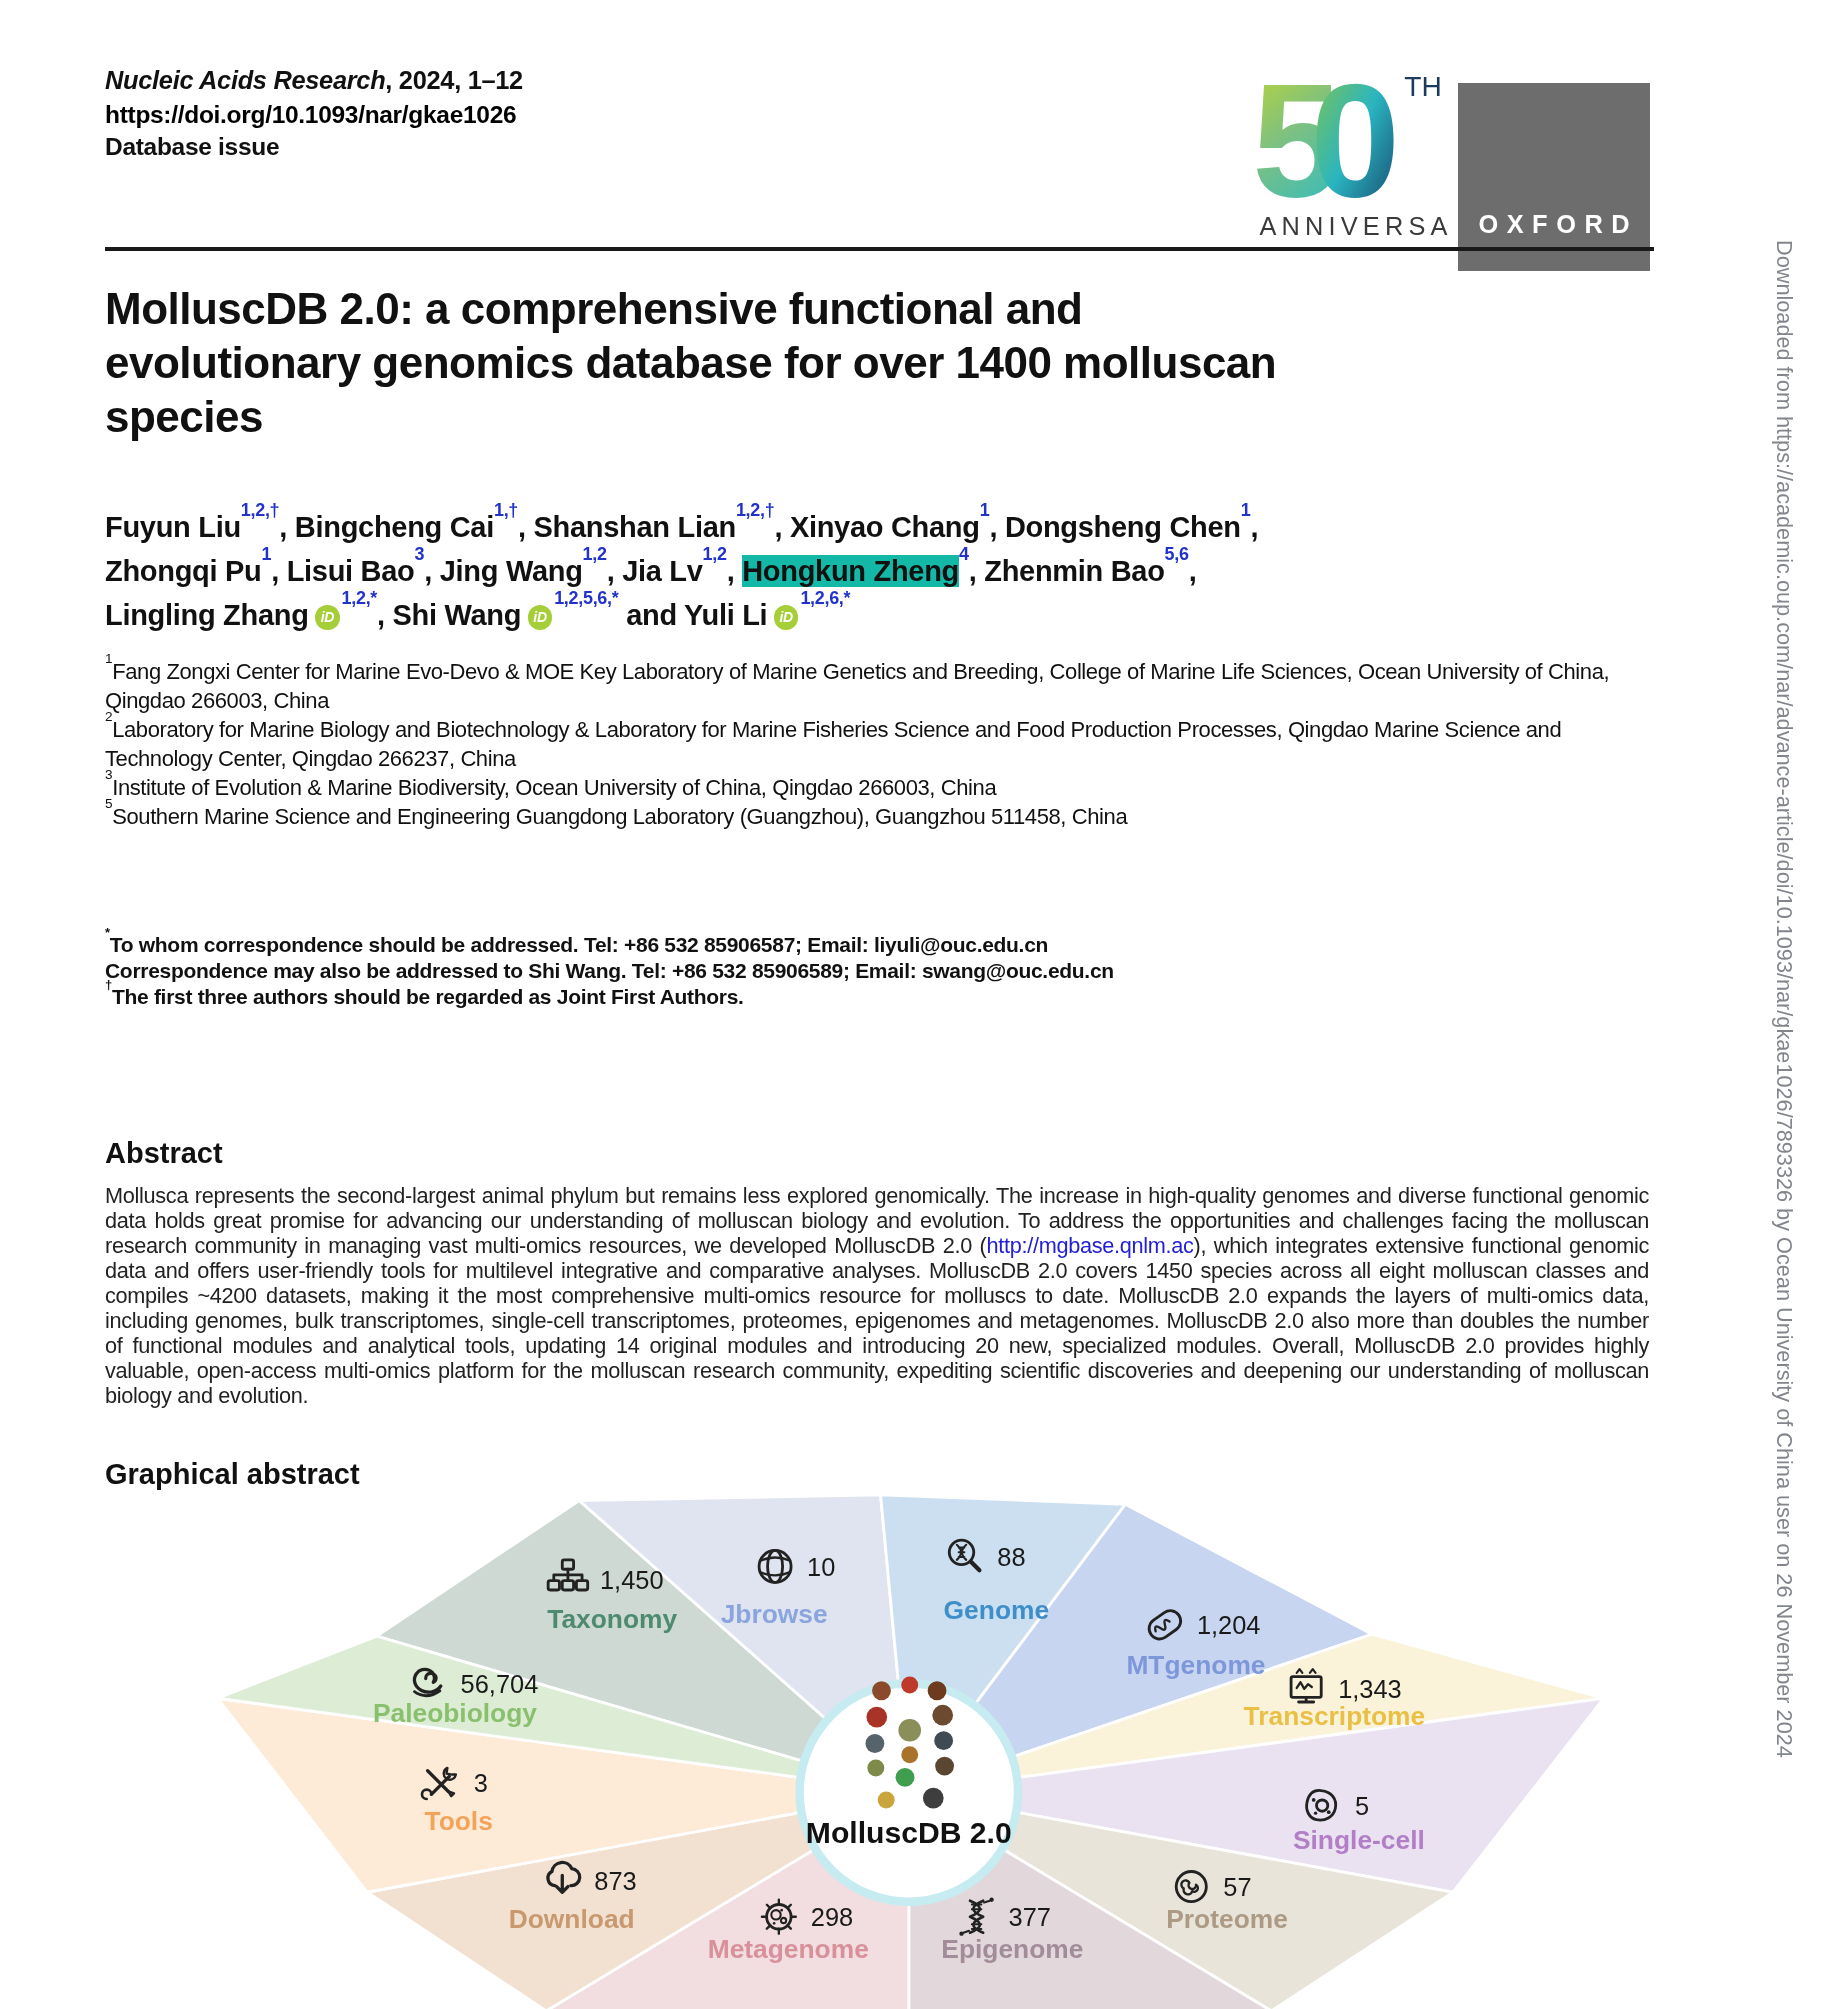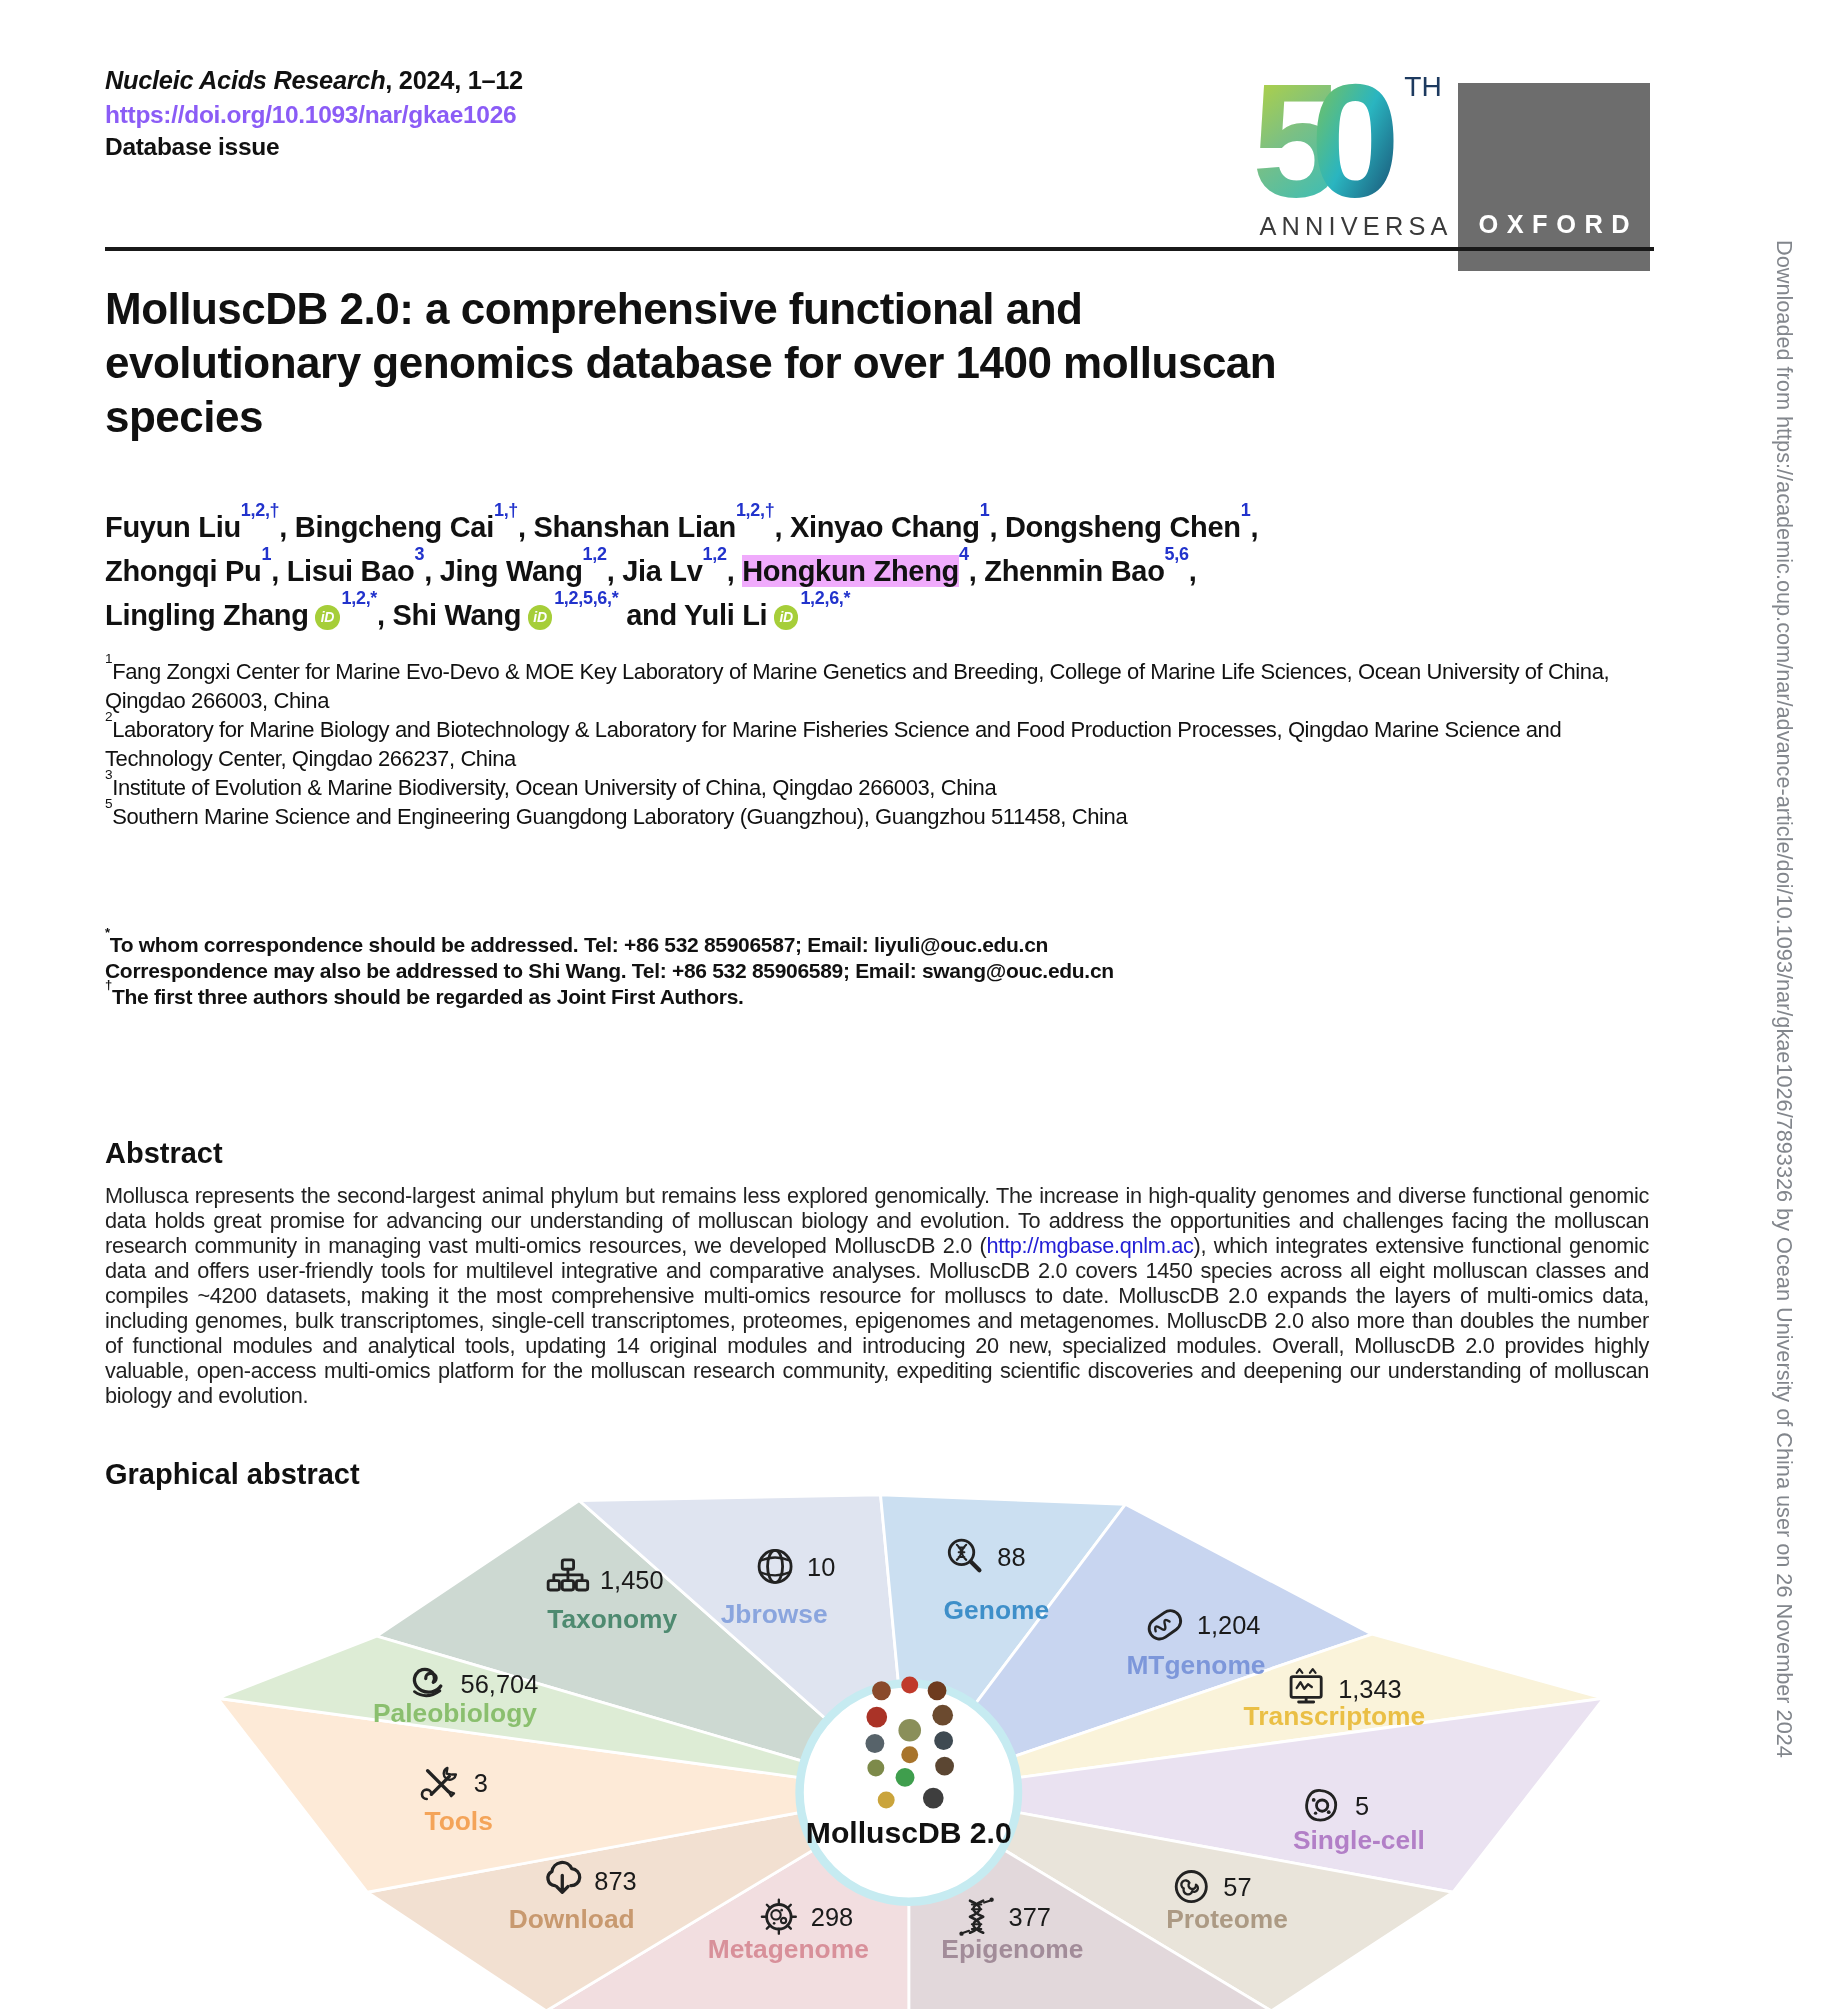--- a/index.html
+++ b/index.html
@@ -3,38 +3,38 @@
 <meta charset="utf-8">
 <style>
   * { margin:0; padding:0; box-sizing:border-box; }
   html,body { width:1827px; height:2009px; background:#fff; overflow:hidden; position:relative;
     font-family:"Liberation Sans", sans-serif; color:#111; }
 
   
   .jhead { position:absolute; left:105px; top:66px; letter-spacing:-0.3px; }
   .jline { font-size:25.4px; font-weight:bold; }
   .jname { font-style:italic; }
-  .jdoi  { display:block; margin-top:5.6px; font-size:24.5px; color:#8b5cf6; text-decoration:none; font-weight:bold; }
+  .jdoi  { display:block; margin-top:5.6px; font-size:24.5px; color:#000000; text-decoration:none; font-weight:bold; }
   .jissue{ margin-top:4.7px; font-size:24.5px; font-weight:bold; }
 
   .annv { position:absolute; left:1252px; top:47px; }
   .oxford { position:absolute; left:1458px; top:83px; width:192px; height:188px; background:#6d6d6d;
     display:flex; align-items:flex-end; justify-content:center; padding-bottom:32px; }
   .oxford span { color:#fff; font-size:25.4px; font-weight:bold; letter-spacing:8.5px; margin-right:-8.5px; }
 
   .toprule { position:absolute; left:105px; top:247px; width:1549px; height:3.8px; background:#191919; }
 
   
   .title { position:absolute; left:105px; top:282px; width:1469px;
     font-size:44px; font-weight:bold; line-height:54px; letter-spacing:-0.5px; }
   .authors { position:absolute; left:105px; top:505px; width:1544px;
     font-size:29px; font-weight:bold; line-height:44px; letter-spacing:-0.3px; }
   .authors sup, .affils sup, .corr sup { font-size:0.62em; position:relative; top:-0.55em; line-height:0; }
   .authors sup { color:#2233cc; }
-  .hl { background:#f0abfc;margin-top:36px; }
+  .hl { background:#14b8a6;margin-top:36px; }
   .orcid { display:inline-block; width:24.5px; height:24.5px; border-radius:50%; background:#a6ce39;
     color:#fff; font-size:14px; font-weight:bold; font-style:italic; text-align:center; line-height:24.5px;
     margin:0 1.9px 0 6.6px; vertical-align:2.8px; }
 
   
   .affils { position:absolute; left:105px; top:657px; width:1554px;
     font-size:22px; line-height:29px; letter-spacing:-0.4px; }
   .corr { position:absolute; left:105px; top:932px; width:1554px;
     font-size:21px; line-height:26px; letter-spacing:-0.3px;font-weight:bold; }
   .corr sup { color:#111; }

